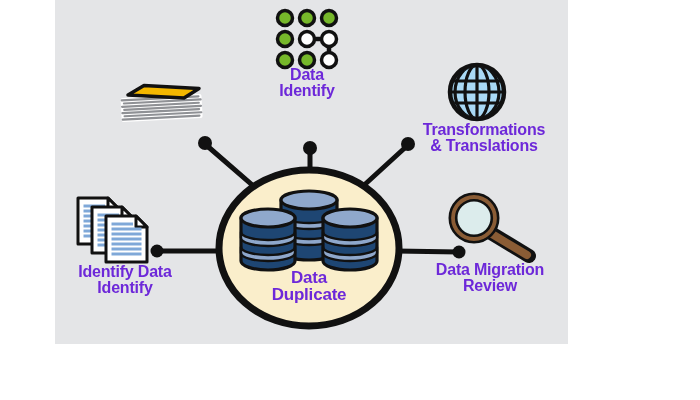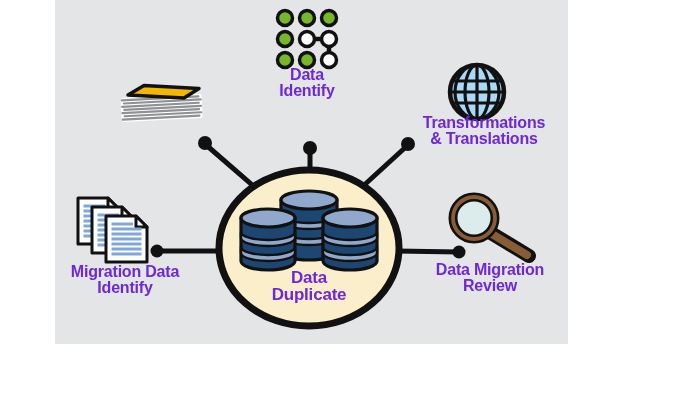--- a/index.html
+++ b/index.html
@@ -167,27 +167,27 @@
   </svg>
 
   <div class="label" style="left:237px;top:67px;width:140px;">
     <div>Data</div>
     <div>Identify</div>
   </div>
 
   <div class="label" style="left:91px;top:121px;width:140px;">
   </div>
 
-  <div class="label" style="left:400px;top:115px;width:168px;">
+  <div class="label" style="left:400px;top:122px;width:168px;">
     <div>Transformations</div>
     <div>&amp; Translations</div>
   </div>
 
   <div class="label" style="left:53px;top:264px;width:144px;">
-    <div>Migration Data</div>
+    <div>Identify Data</div>
     <div>Identify</div>
   </div>
 
   <div class="label" style="left:406px;top:262px;width:168px;">
     <div>Data Migration</div>
     <div>Review</div>
   </div>
 
   <div class="label hub-label" style="left:239px;top:270px;width:140px;">
     <div>Data</div>

